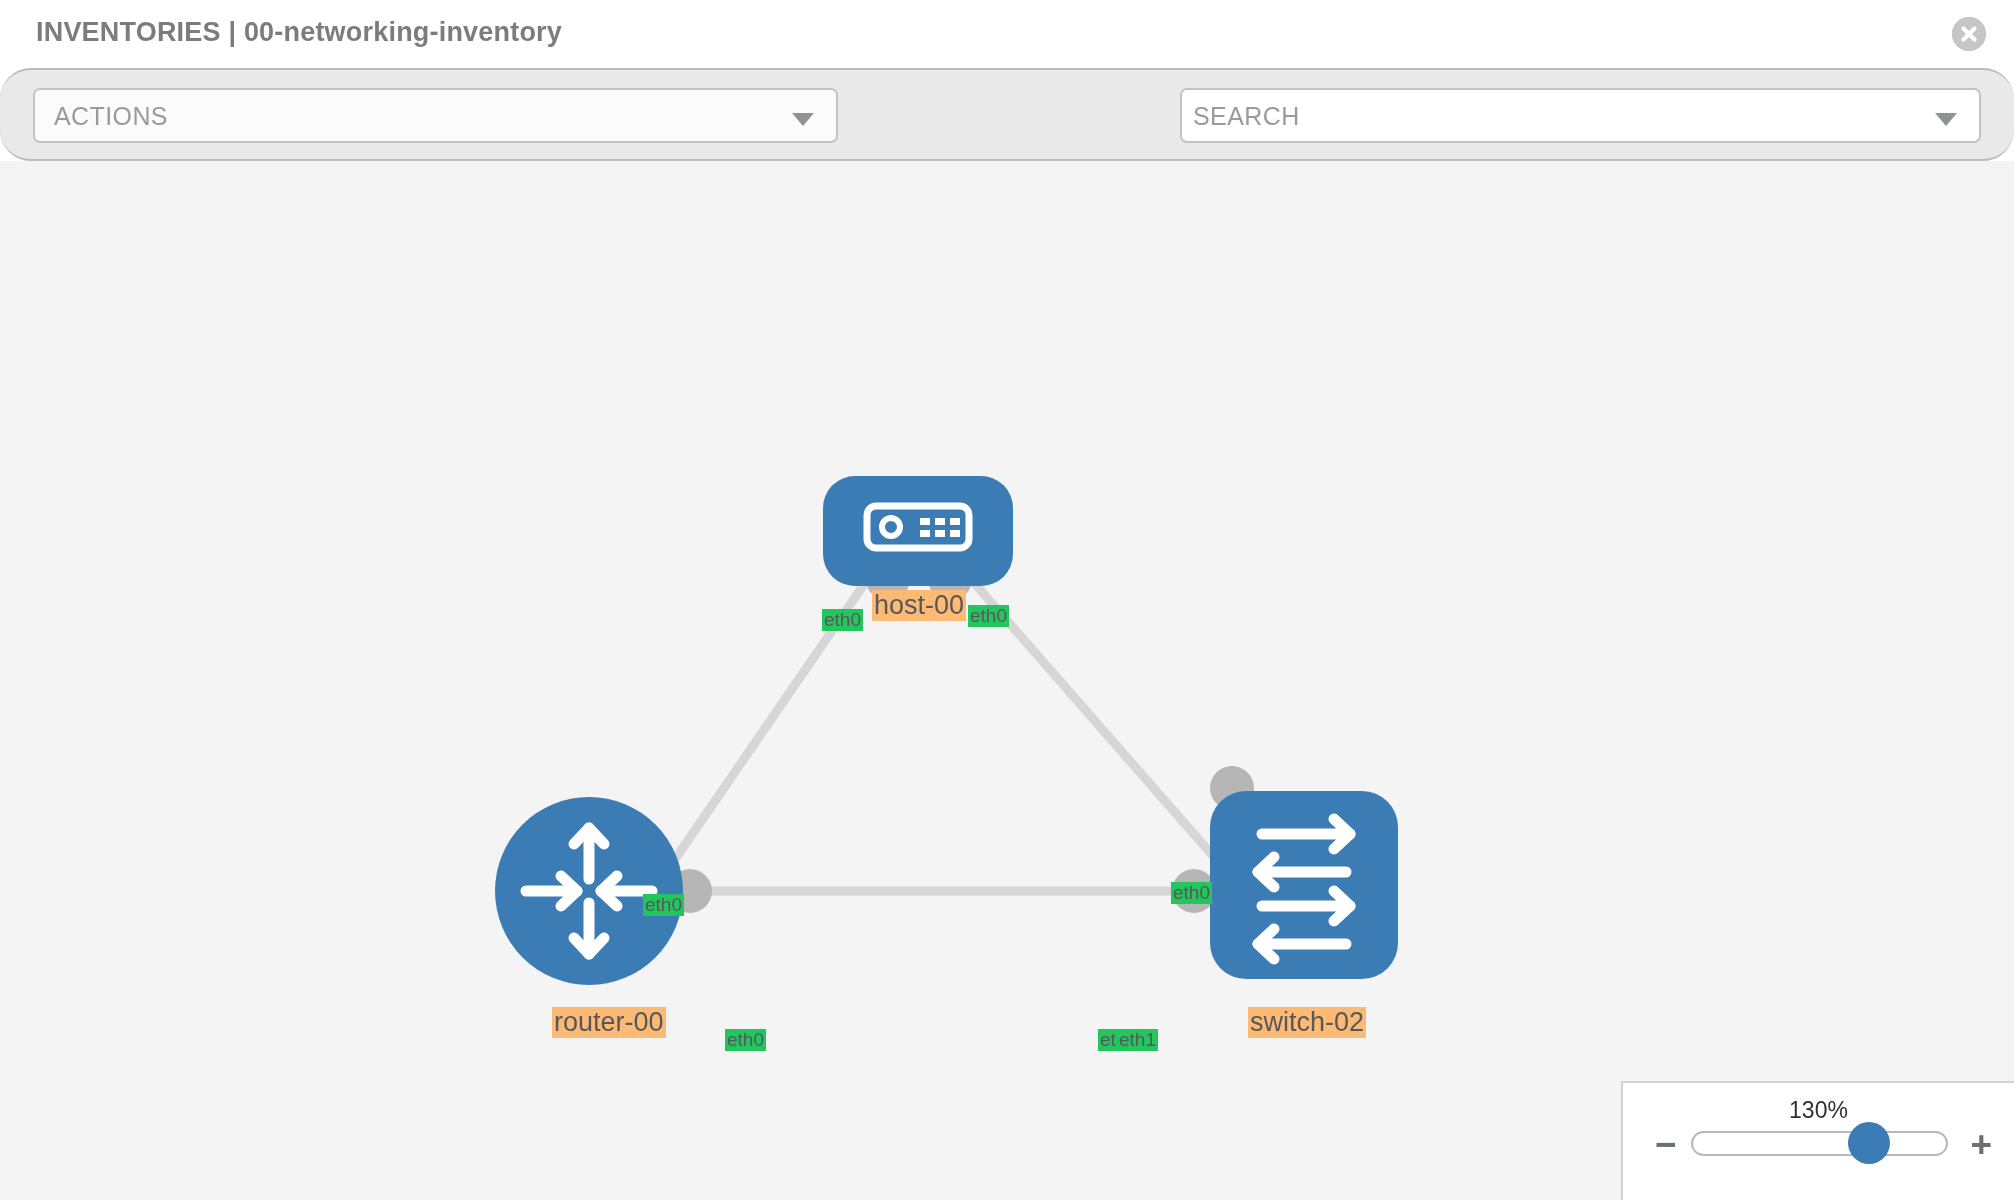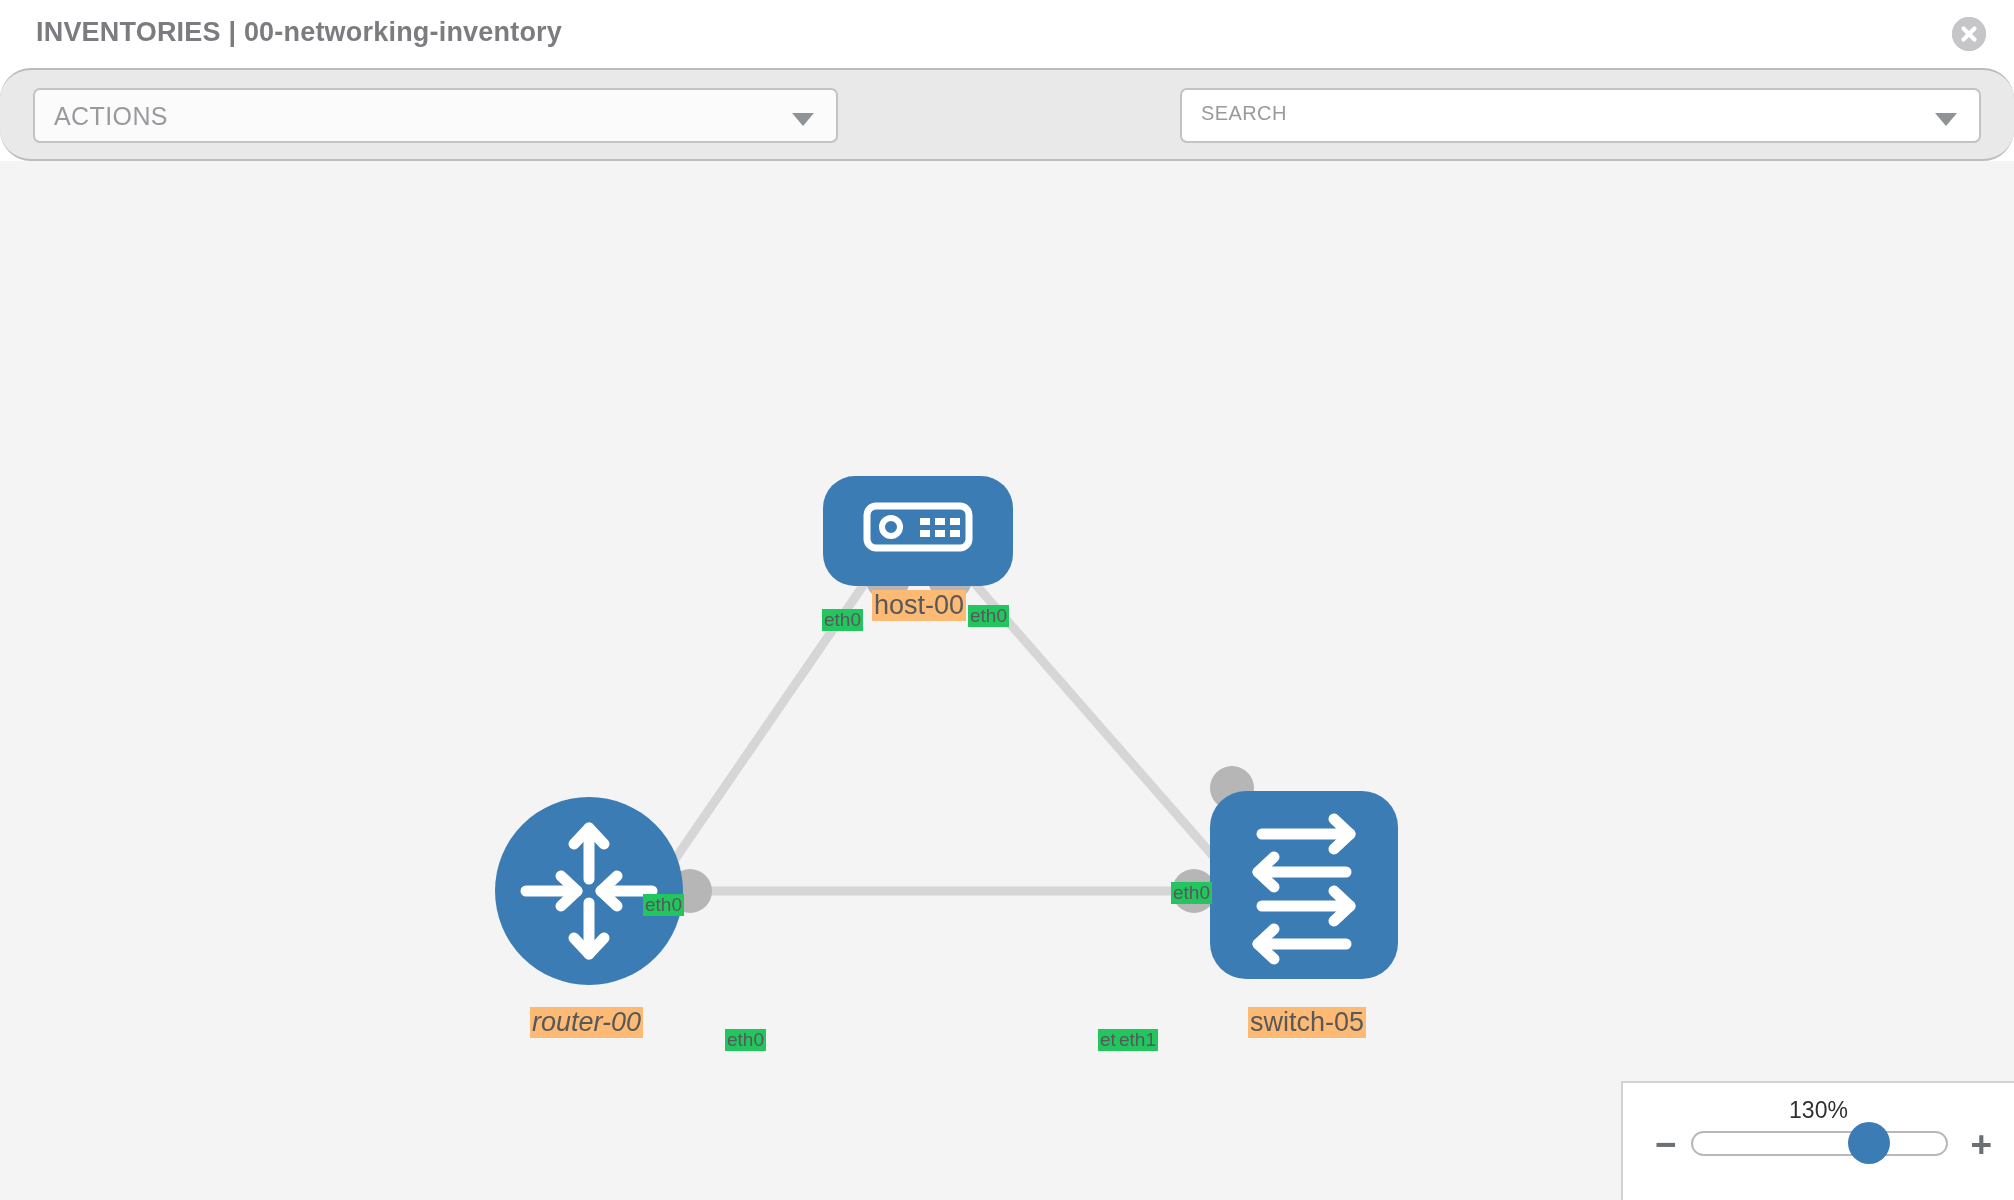--- a/index.html
+++ b/index.html
@@ -105,23 +105,23 @@
     width: 801px;
     height: 55px;
     background: #ffffff;
     border: 2px solid #c3c3c3;
     border-radius: 7px;
     box-sizing: border-box;
     cursor: text;
   }
   .search-label {
     position: absolute;
-    left: 19px;
+    left: 11px;
     top: 12px;
-    font-size: 20px;
+    font-size: 25px;
     color: #9a9a9e;
     letter-spacing: 0.4px;
   }
 
   
   .canvas {
     position: absolute;
     left: 0;
     top: 161px;
     width: 2014px;
@@ -312,22 +312,22 @@
         <path d="M1274 696 L1258 711 L1274 726"></path>
         <path d="M1262 745 L1350 745"></path>
         <path d="M1334 730 L1350 745 L1334 760"></path>
         <path d="M1346 783 L1258 783"></path>
         <path d="M1274 768 L1258 783 L1274 798"></path>
       </g>
     </g>
   </svg>
 
   <div class="node-label" style="left:872px; top:429px;">host-00</div>
-  <div class="node-label" style="left:530px; top:846px;font-style:italic;">router-00</div>
-  <div class="node-label" style="left:1248px; top:846px;">switch-05</div>
+  <div class="node-label" style="left:552px; top:846px;">router-00</div>
+  <div class="node-label" style="left:1248px; top:846px;">switch-02</div>
 
   <div class="iface-label" style="left:822px; top:448px;">eth0</div>
   <div class="iface-label" style="left:968px; top:444px;">eth0</div>
   <div class="iface-label" style="left:643px; top:733px;">eth0</div>
   <div class="iface-label" style="left:1171px; top:721px;">eth0</div>
   <div class="iface-label" style="left:725px; top:868px;">eth0</div>
   <div class="iface-label" style="left:1098px; top:868px;">eth</div>
   <div class="iface-label" style="left:1117px; top:868px;">eth1</div>
 </div>
 

